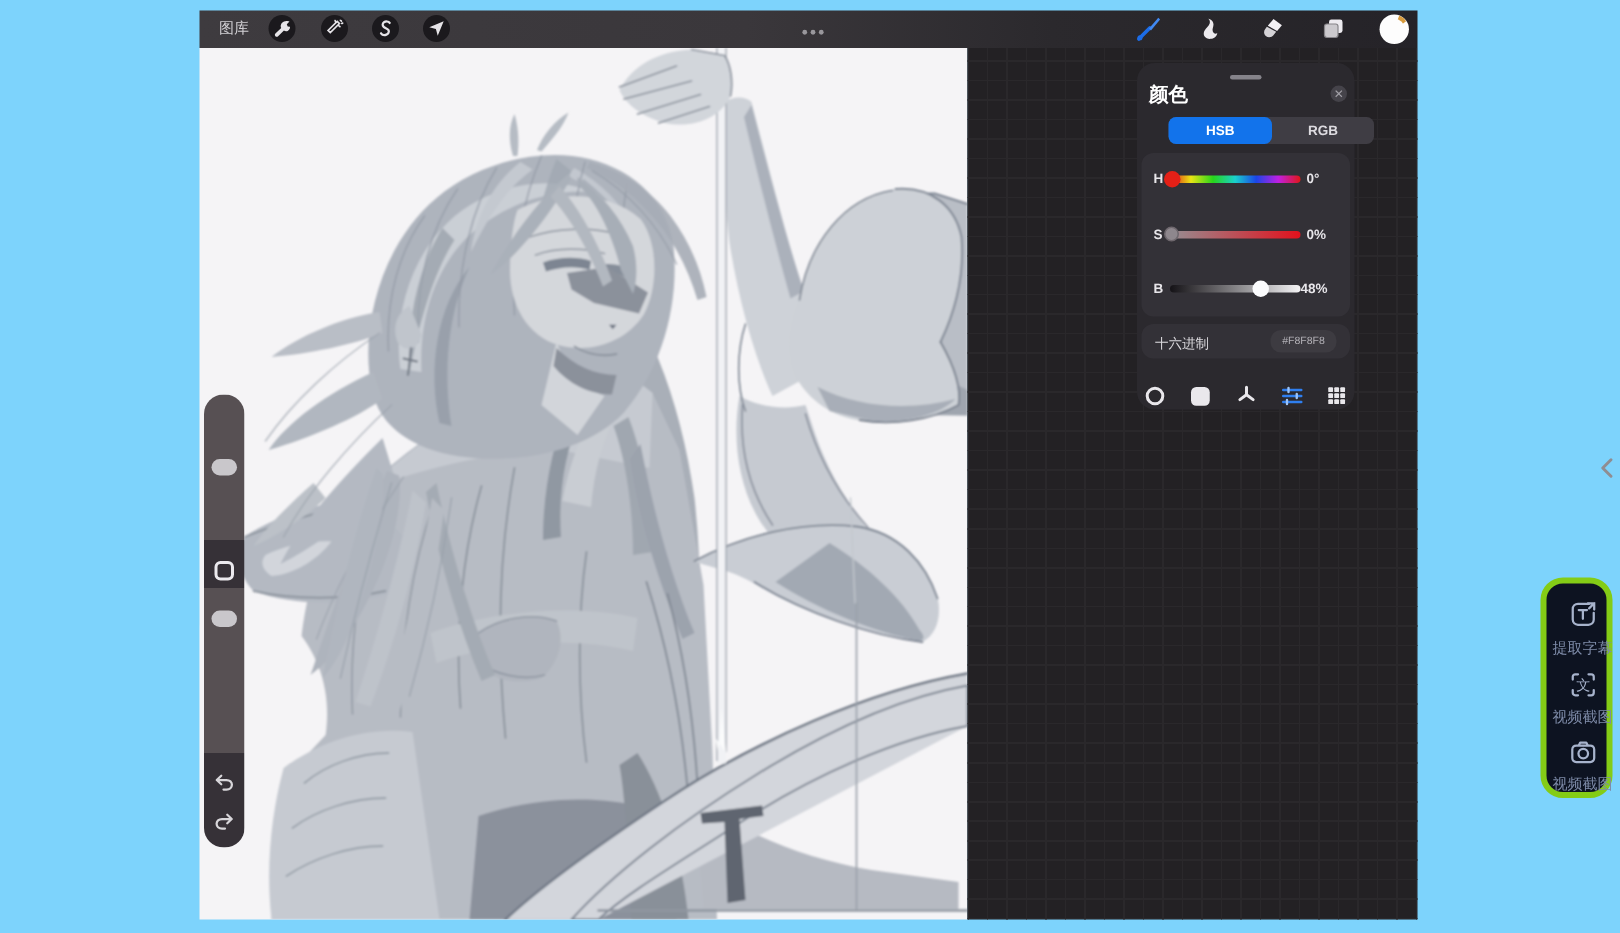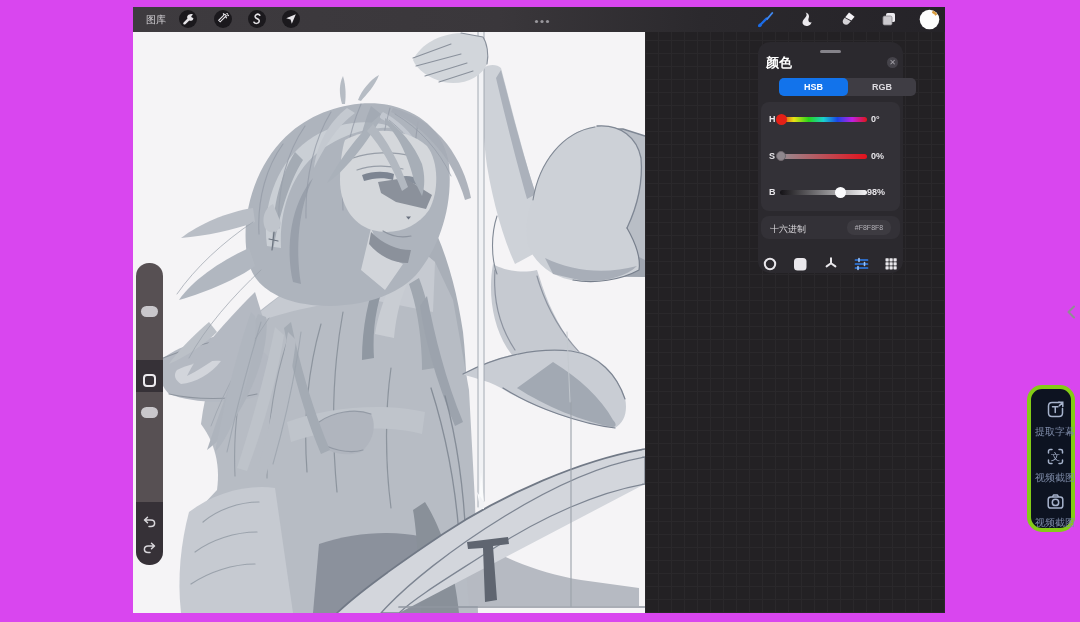--- a/index.html
+++ b/index.html
@@ -1,18 +1,18 @@
 <!DOCTYPE html>
 <html><head>
 <meta charset="utf-8">
 <style>
   html,body{margin:0;padding:0;background:#000;width:1080px;height:622px;overflow:hidden;}
   *{box-sizing:border-box;font-family:"Liberation Sans",sans-serif;}
   .abs{position:absolute;}
-  #stage{position:relative;width:1080px;height:622px;background:#d946ef;}
+  #stage{position:relative;width:1080px;height:622px;background:#7dd3fc;}
   
   #topbar{left:133px;top:7px;width:812px;height:25px;
     background:linear-gradient(90deg,#3e3b3f 0%,#3a373b 45%,#2b292d 70%,#252328 100%);}
   .tbtxt{color:#d2d0d4;font-size:10px;line-height:25px;}
   .circ{position:absolute;top:3px;width:18px;height:18px;border-radius:50%;background:#1b191d;}
   .circ svg{position:absolute;left:3px;top:3px;}
   
   #canvas{left:133px;top:32px;width:512px;height:581px;background:#f5f4f6;overflow:hidden;}
   
   #rightbg{left:645px;top:32px;width:300px;height:581px;background:#232124;
@@ -248,21 +248,21 @@
       <div class="srow" style="top:49.5px;">
         <div class="slab">S</div>
         <div class="track" style="background:linear-gradient(90deg,#968e93,#e2111c);"></div>
         <div class="knob" style="left:15px;top:-0.5px;width:10px;height:10px;background:#8e878d;border:1px solid #6e676d;"></div>
         <div class="sval">0%</div>
       </div>
       <div class="srow" style="top:86px;">
         <div class="slab">B</div>
         <div class="track" style="background:linear-gradient(90deg,#141216,#f4f3f5);"></div>
         <div class="knob" style="left:74px;top:-1px;width:11px;height:11px;background:#fbfbfd;"></div>
-        <div class="sval" style="left:106px;">98%</div>
+        <div class="sval" style="left:106px;">48%</div>
       </div>
     </div>
     <div id="hexrow" class="abs">
       <div id="hexlab" class="abs">十六进制</div>
       <div id="hexfield" class="abs">#F8F8F8</div>
     </div>
     <div id="pmodes" class="abs"><svg width="145" height="18" viewBox="0 0 145 18">
       <circle cx="12" cy="9" r="5.2" fill="none" stroke="#e9e7eb" stroke-width="2"></circle>
       <rect x="36" y="3" width="12.5" height="12.5" rx="3.5" fill="#eae8ec"></rect>
       <path d="M73,3.2 L73,8.2 M73,8.2 L68.6,11.4 M73,8.2 L77.4,11.4 M73,8.2" stroke="#e9e7eb" stroke-width="2" fill="none" stroke-linecap="round"></path>

